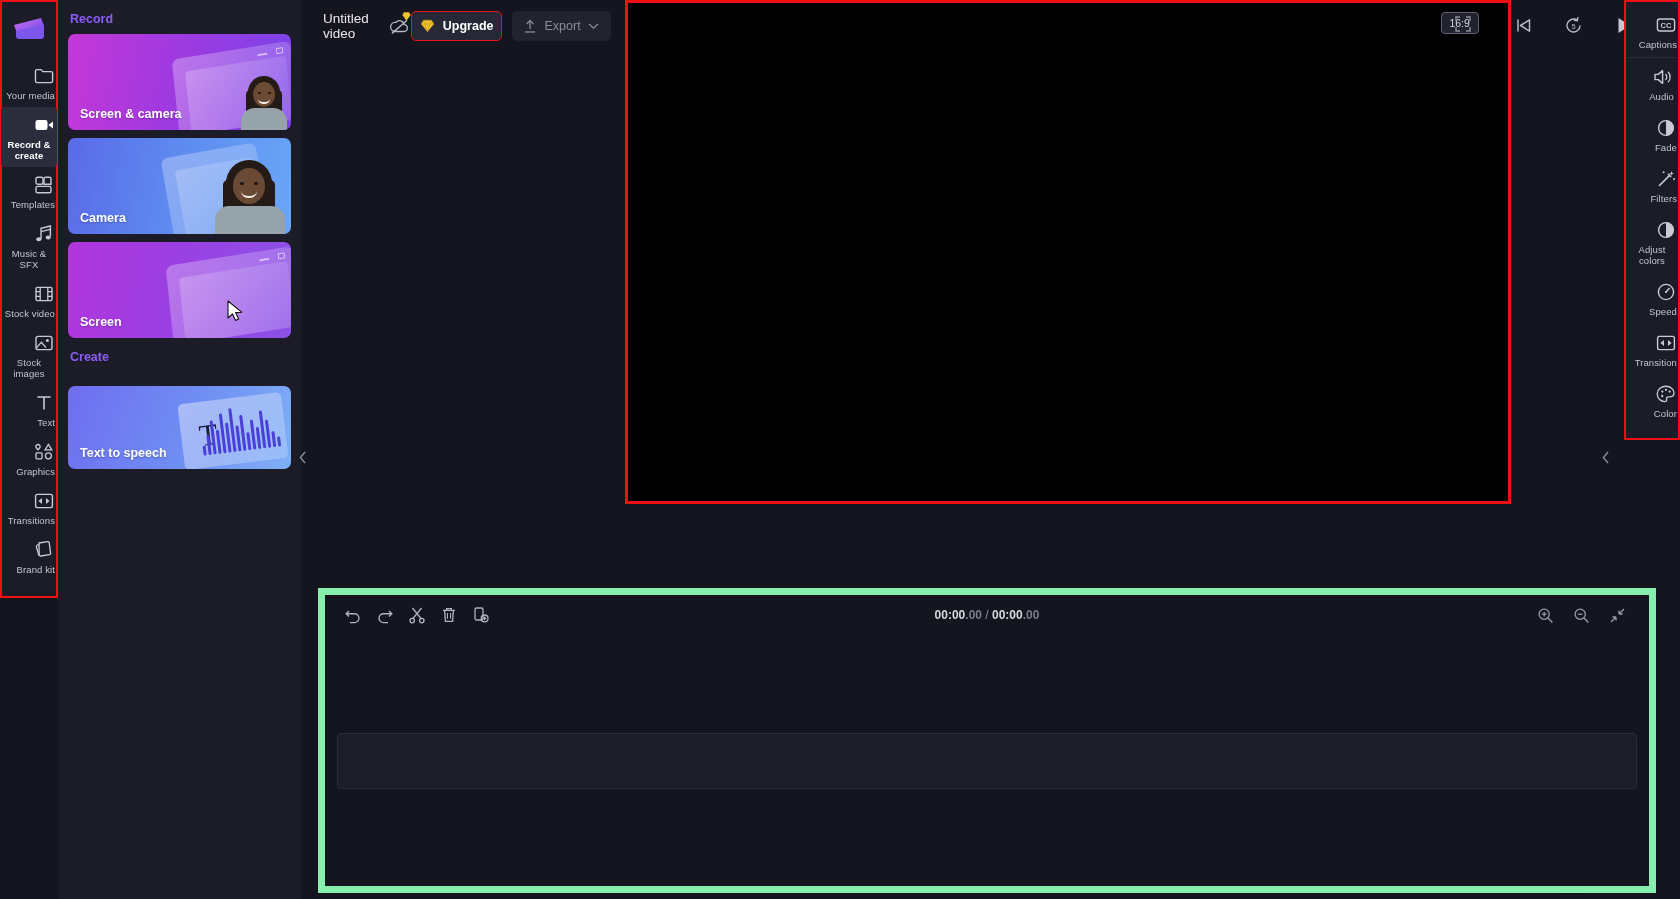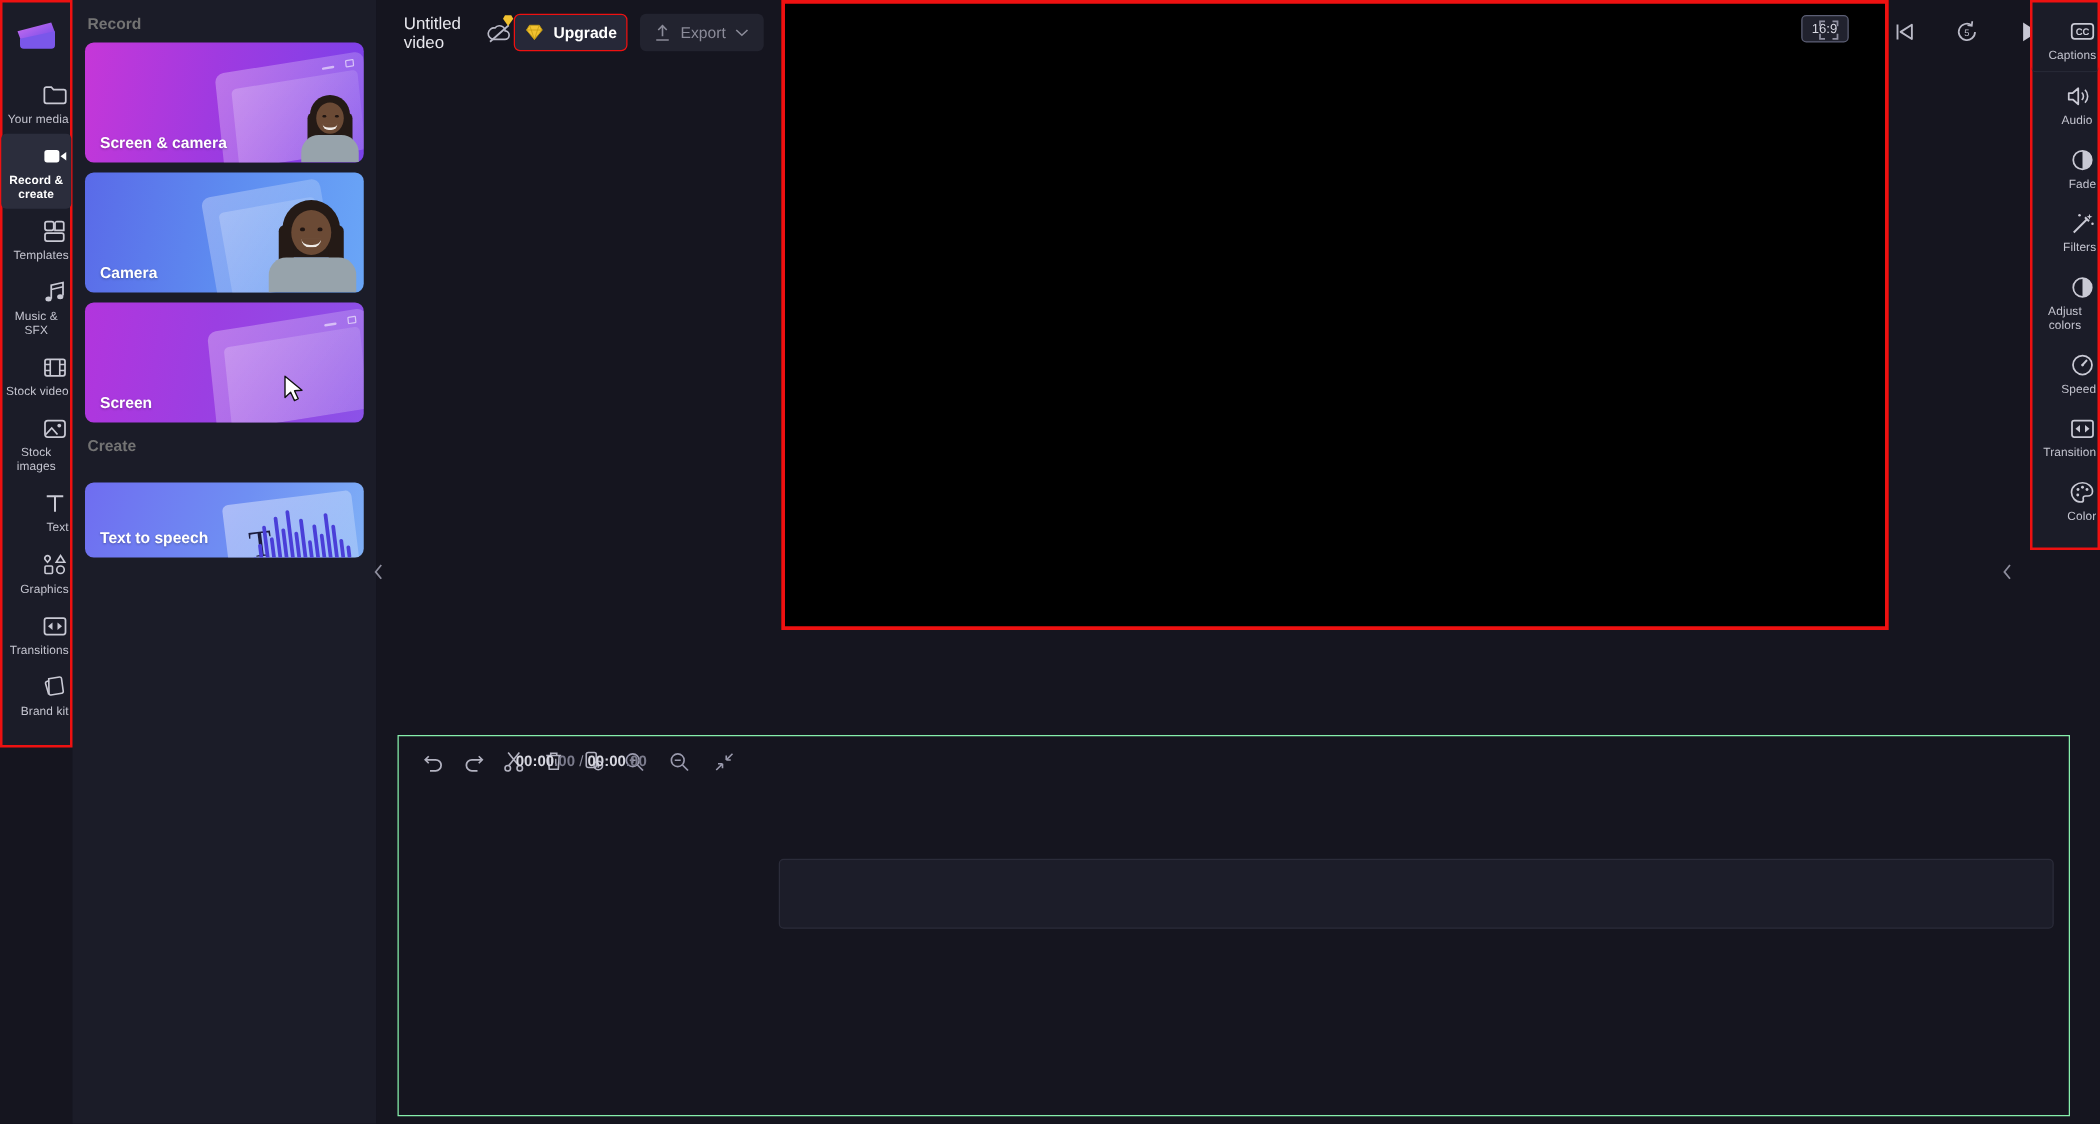--- a/index.html
+++ b/index.html
@@ -37,35 +37,35 @@
   .rail-item.active .ico, .rail-item.active .lbl { color: #ffffff; font-weight: 700; }
 
   
   .panel {
     width: 243px; flex: 0 0 243px;
     background: #1b1c28;
     padding: 10px 10px 0 10px;
     overflow: hidden;
     position: relative;
   }
-  .panel-h { font-size: 12.5px; font-weight: 700; color: #737373; margin: 2px 0 8px 2px; }
+  .panel-h { font-size: 12.5px; font-weight: 700; color: #8b5cf6; margin: 2px 0 8px 2px; }
   .panel-h.second { margin-top: 12px; }
   .card {
     position: relative; height: 96px; border-radius: 7px; overflow: hidden;
     margin-bottom: 8px; cursor: pointer;
   }
   .card .clabel {
     position: absolute; left: 12px; bottom: 9px;
     font-size: 12.5px; font-weight: 700; color: #fff; z-index: 4;
     text-shadow: 0 1px 2px rgba(0,0,0,.3);
   }
   .c-screencam { background: linear-gradient(100deg,#c637d8 0%,#a03ae0 45%,#7a42ea 100%); }
   .c-camera    { background: linear-gradient(100deg,#5a6ae8 0%,#5e8cf0 50%,#6aa6f7 100%); }
   .c-screen    { background: linear-gradient(100deg,#b235dd 0%,#9b3fe2 45%,#8b52e8 100%); }
-  .c-tts       { background: linear-gradient(110deg,#6f6df0 0%,#6f8ff3 55%,#7fb0f6 100%); height: 60px; margin-top: 22px; }
+  .c-tts       { background: linear-gradient(110deg,#6f6df0 0%,#6f8ff3 55%,#7fb0f6 100%); height: 83px; margin-top: 22px; }
   
   .laptop {
     position:absolute; right:-4px; top:16px; width:120px; height:78px;
     transform: rotate(-9deg) skewX(-3deg);
     background: linear-gradient(135deg, rgba(255,255,255,.30), rgba(255,255,255,.12));
     border-radius: 7px; overflow: hidden;
   }
   .laptop .scr {
     position:absolute; left:12px; top:14px; right:6px; bottom:0;
     background: linear-gradient(135deg, rgba(255,255,255,.22), rgba(255,255,255,.06));
@@ -137,22 +137,22 @@
   }
   .help-fab span { color:#8a43e0; font-weight:700; font-size:18px; line-height:18px; }
 
   
   .collapse-l { position:absolute; left:297px; top:440px; width:12px; height:34px; display:flex;align-items:center;justify-content:center; color:#8c8c9c; cursor:pointer; z-index:8; font-size:11px;}
   .collapse-r { position:absolute; right:68px; top:440px; width:12px; height:34px; display:flex;align-items:center;justify-content:center; color:#8c8c9c; cursor:pointer; z-index:8; font-size:11px;}
 
   
   .timeline {
     position:absolute; left: 318px; right: 24px; bottom: 6px; top: 588px;
-    border: 1px solid #86efac; background:#15151f;
-    display:flex; flex-direction:row;
+    border: 7px solid #86efac; background:#15151f;
+    display:flex; flex-direction:column;
   }
   .tl-toolbar { height: 40px; display:flex; align-items:center; padding: 0 14px; position:relative; }
   .tl-btn { width:28px;height:28px;display:flex;align-items:center;justify-content:center;color:#b2b2c0;cursor:pointer;margin-right:4px; }
   .tl-time {
     position:absolute; left:0; right:0; text-align:center; font-size:12px; font-weight:700; color:#d7d7e0;
     pointer-events:none;
   }
   .tl-time .frac { color:#7b7b8c; font-weight:700; }
   .tl-time .sep { color:#8f8fa0; font-weight:400; }
   .tl-right { margin-left:auto; display:flex; align-items:center; gap:4px; }

